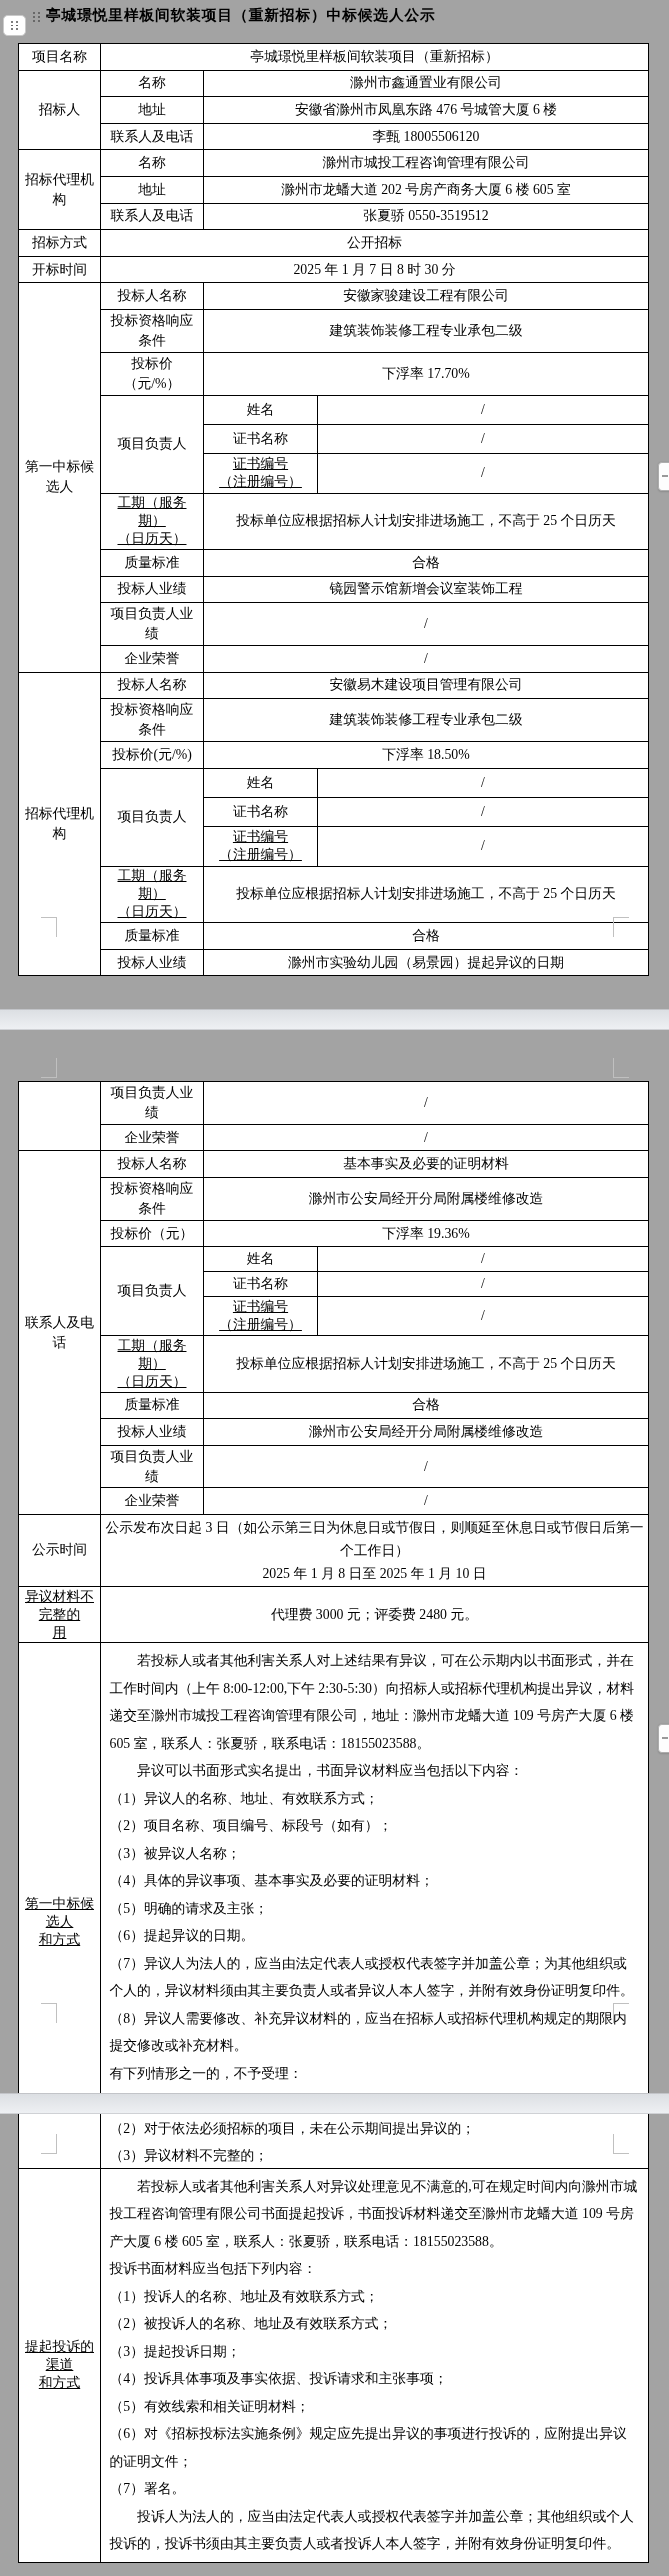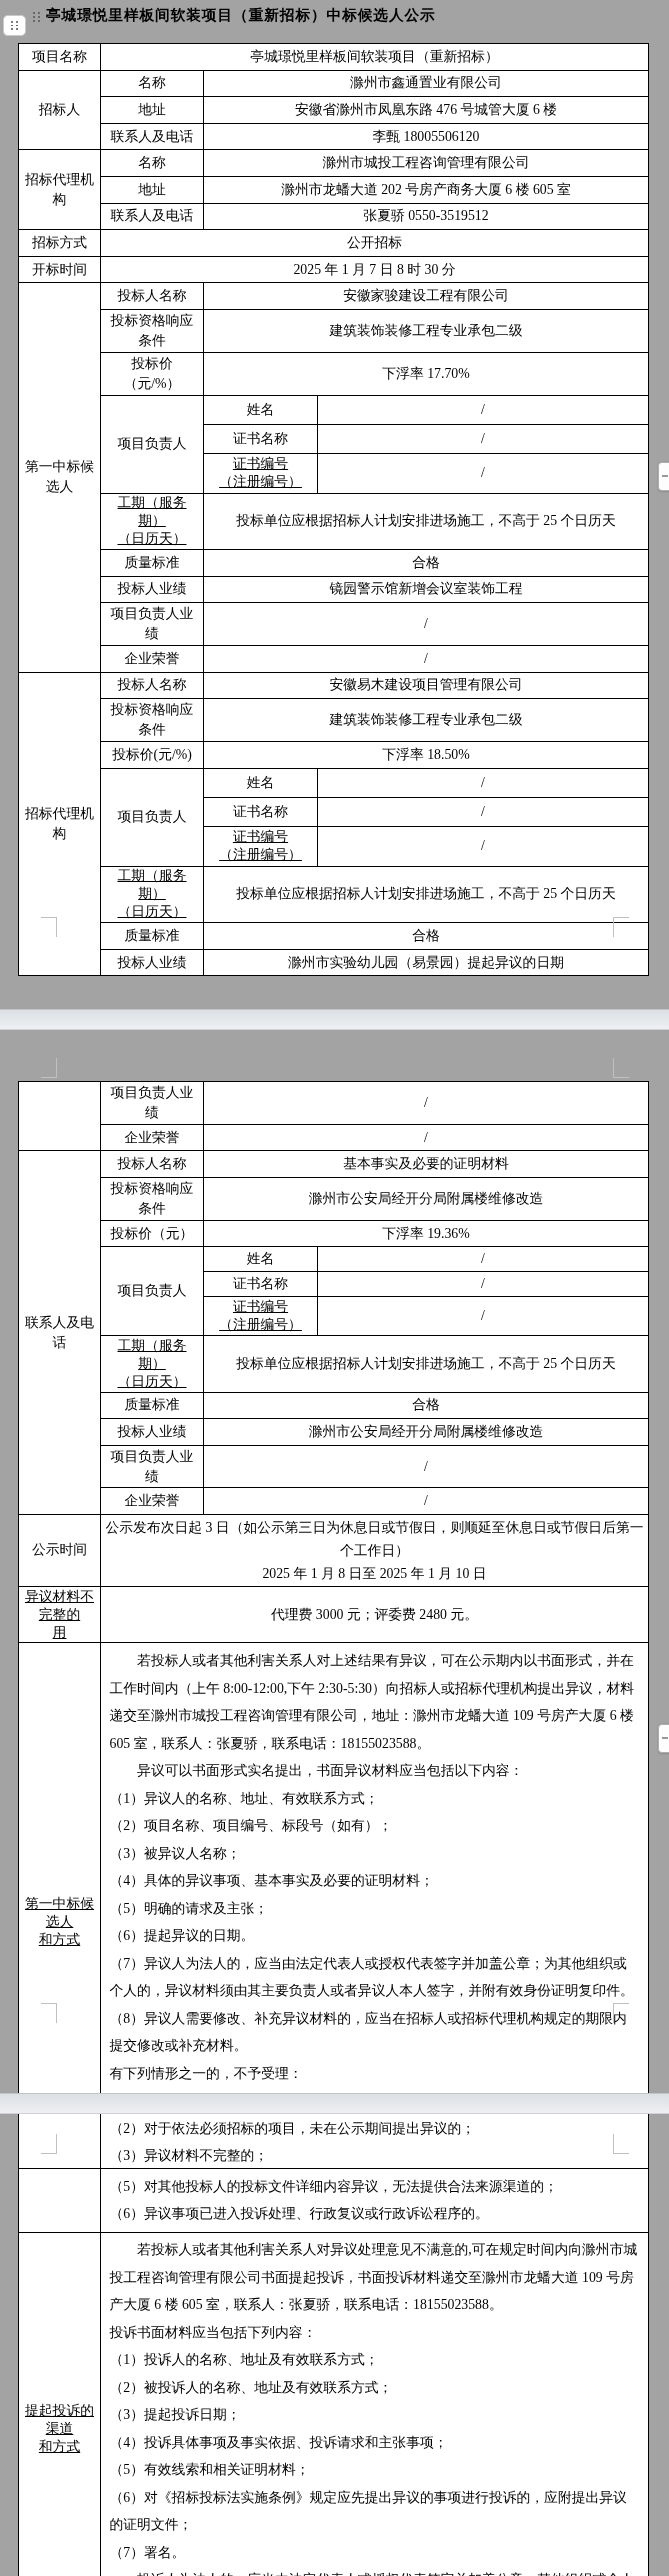--- a/index.html
+++ b/index.html
@@ -325,25 +325,20 @@
   <div class="cm bl1" style="left:613px; top:2134px;"></div>
 
   <table class="t3">
     <colgroup>
         <col class="cA">
         <col class="cB">
         <col class="cC">
         <col class="cD">
       </colgroup>
     <tbody>
-        <tr style="height:54px">
-      <td></td>
-      <td colspan="3" class="big">（5）对其他投标人的投标文件详细内容异议，无法提供合法来源渠道的；
-（6）异议事项已进入投诉处理、行政复议或行政诉讼程序的。</td>
-    </tr>
     <tr style="height:304px">
       <td class="pre">提起投诉的渠道
 和方式</td>
       <td colspan="3" class="big">　　若投标人或者其他利害关系人对异议处理意见不满意的,可在规定时间内向滁州市城投工程咨询管理有限公司书面提起投诉，书面投诉材料递交至滁州市龙蟠大道 109 号房产大厦 6 楼 605 室，联系人：张夏骄，联系电话：18155023588。
 投诉书面材料应当包括下列内容：
 （1）投诉人的名称、地址及有效联系方式；
 （2）被投诉人的名称、地址及有效联系方式；
 （3）提起投诉日期；
 （4）投诉具体事项及事实依据、投诉请求和主张事项；
 （5）有效线索和相关证明材料；

